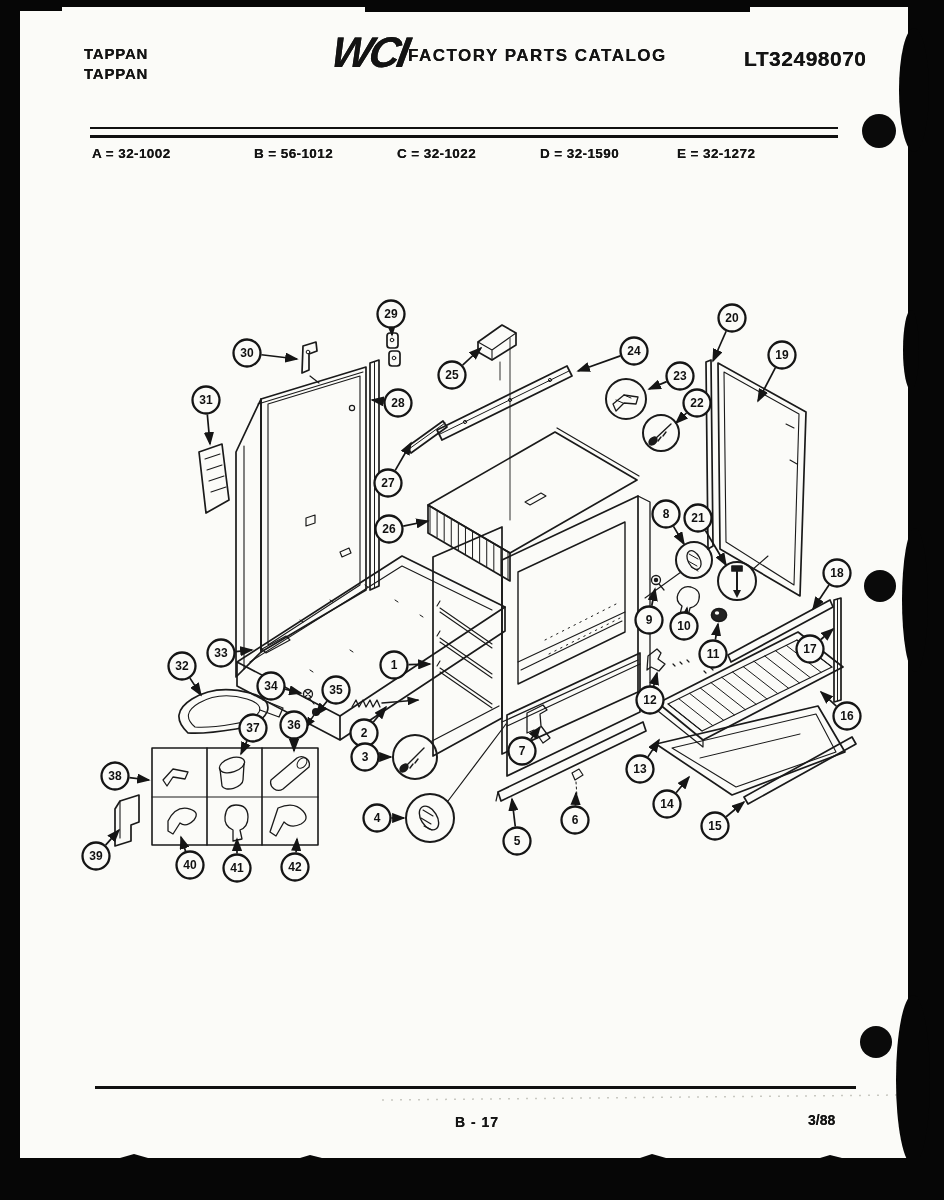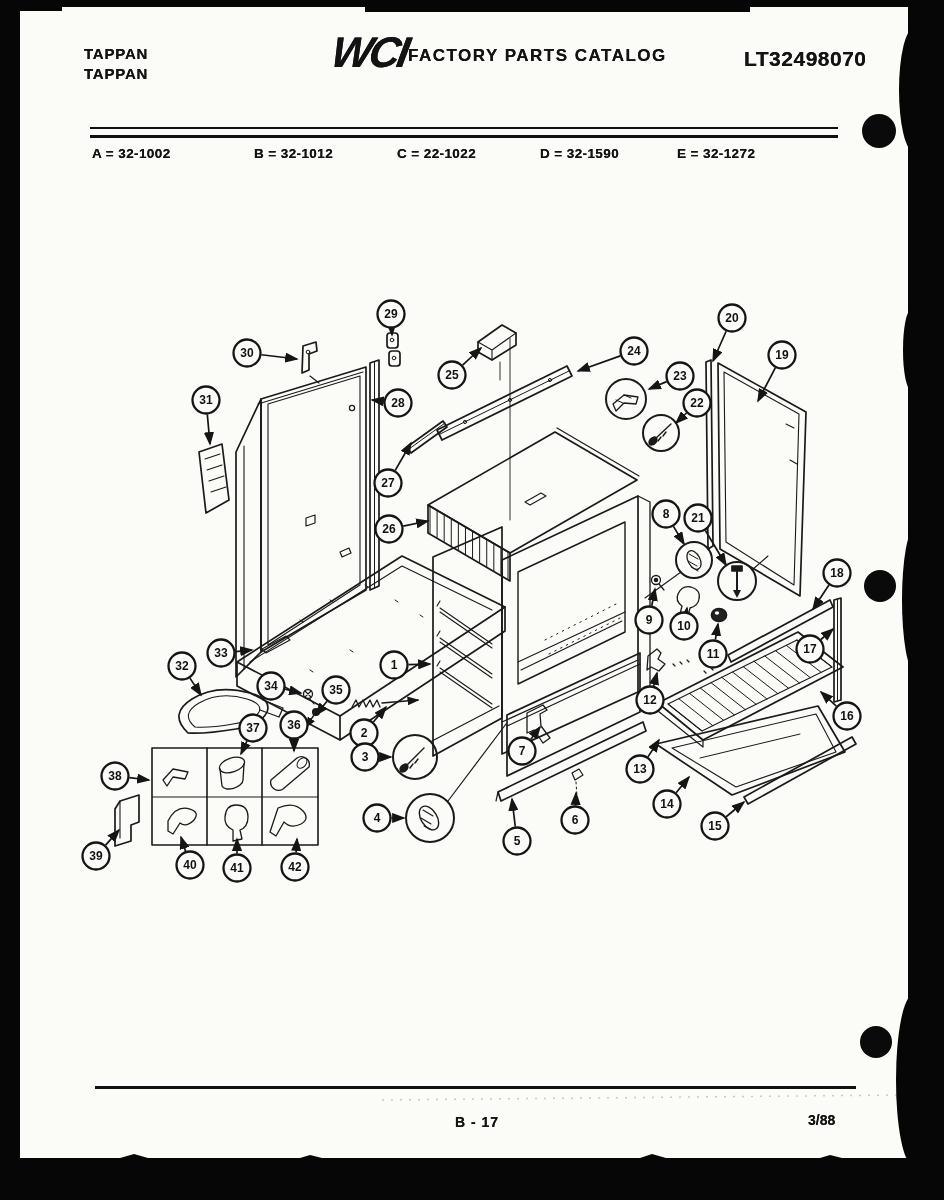--- a/index.html
+++ b/index.html
@@ -31,22 +31,22 @@
   <div class="txt brand">
     <div>TAPPAN</div>
     <div>TAPPAN</div>
   </div>
   <div class="txt logo">WCI</div>
   <div class="txt title">FACTORY PARTS CATALOG</div>
   <div class="txt docno">LT32498070</div>
   <div class="rule2"></div>
 
   <div class="txt model m0">A = 32-1002</div>
-  <div class="txt model m1">B = 32-1012</div>
-  <div class="txt model m2">C = 22-1022</div>
+  <div class="txt model m1">B = 56-1012</div>
+  <div class="txt model m2">C = 32-1022</div>
   <div class="txt model m3">D = 32-1590</div>
   <div class="txt model m4">E = 32-1272</div>
 
   <div class="frule"></div>
   <div class="txt fpage">B - 17</div>
   <div class="txt frev">3/88</div>
 
   <svg id="diag" width="944" height="1200" viewBox="0 0 944 1200">
     <defs>
       <marker id="ah" markerWidth="8" markerHeight="6" refX="7" refY="3" orient="auto">

